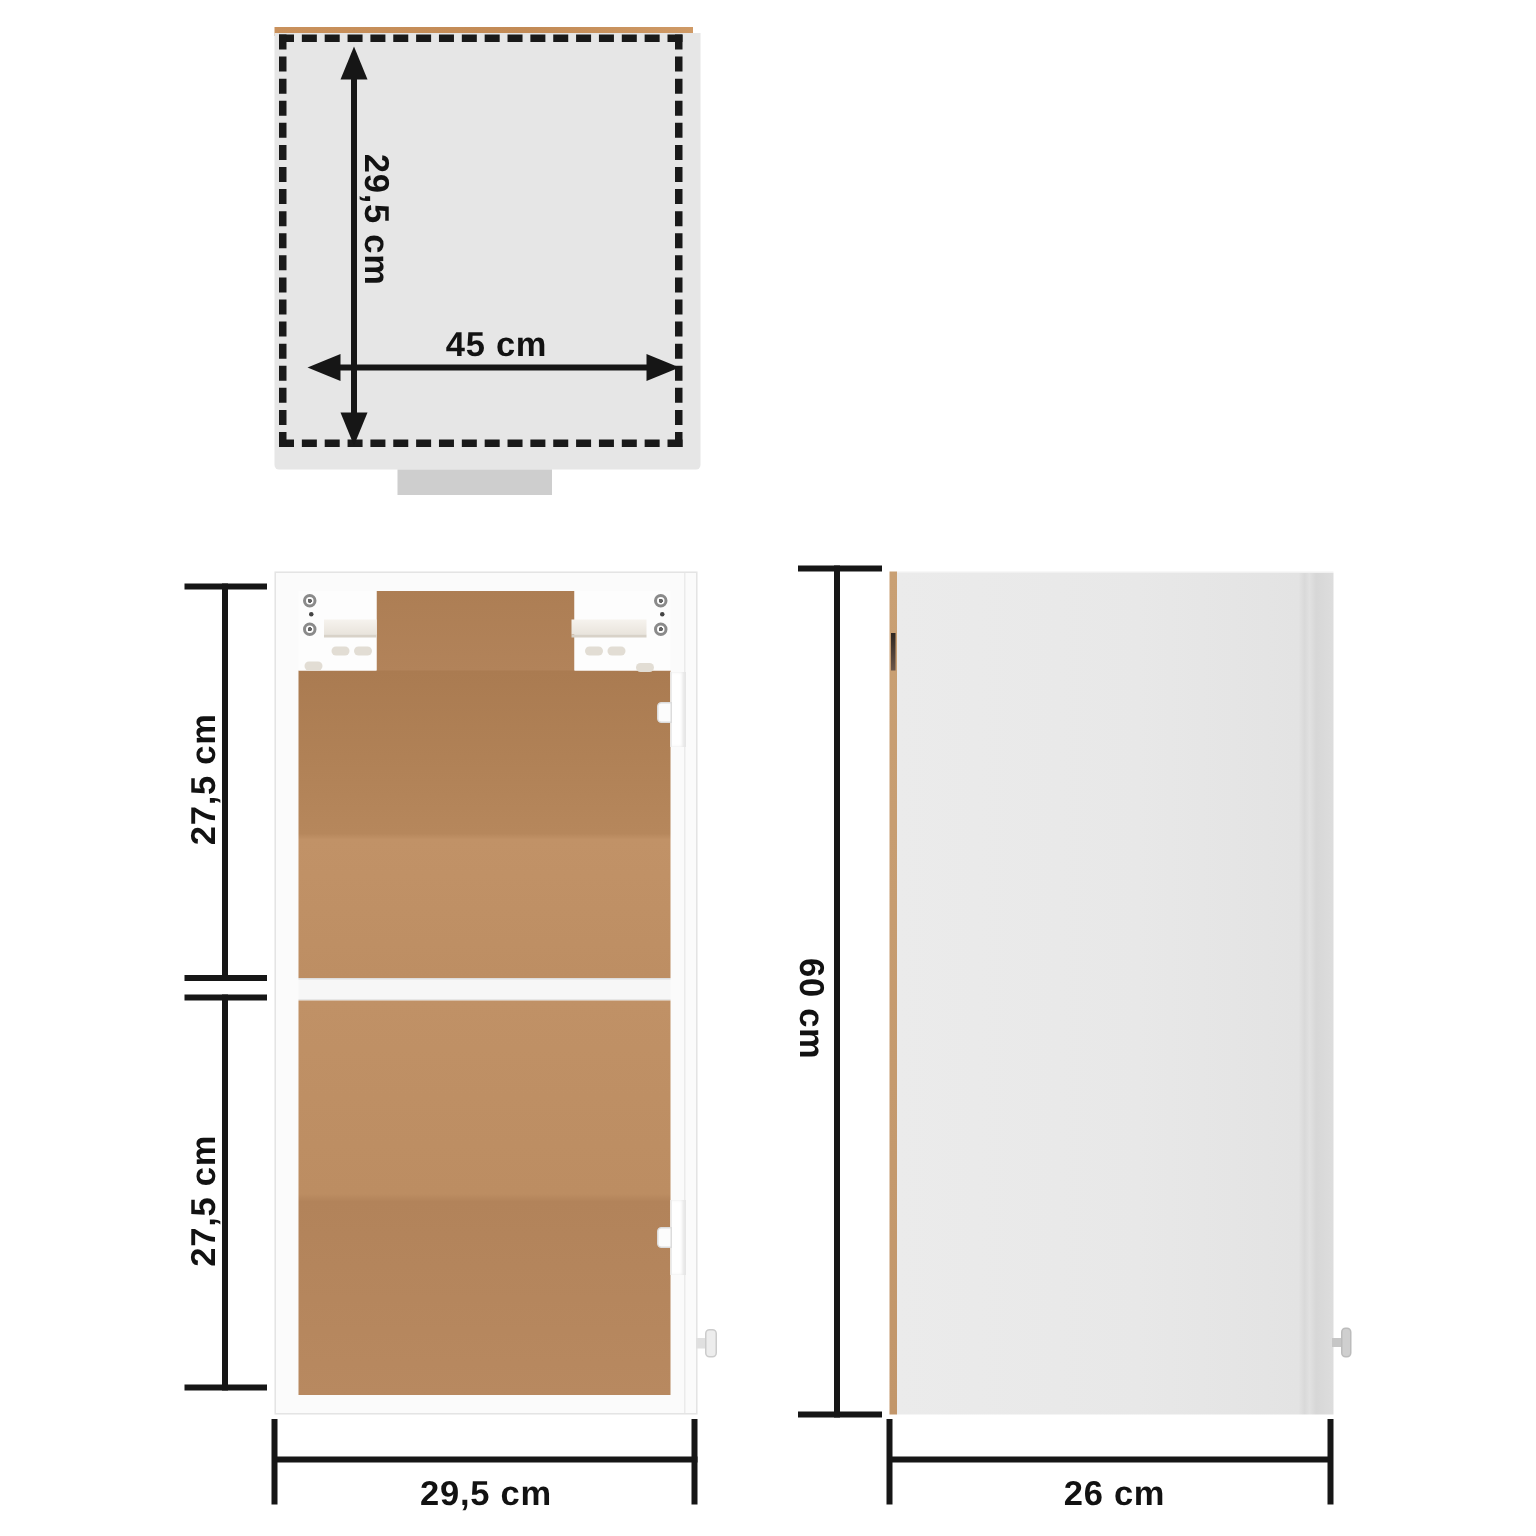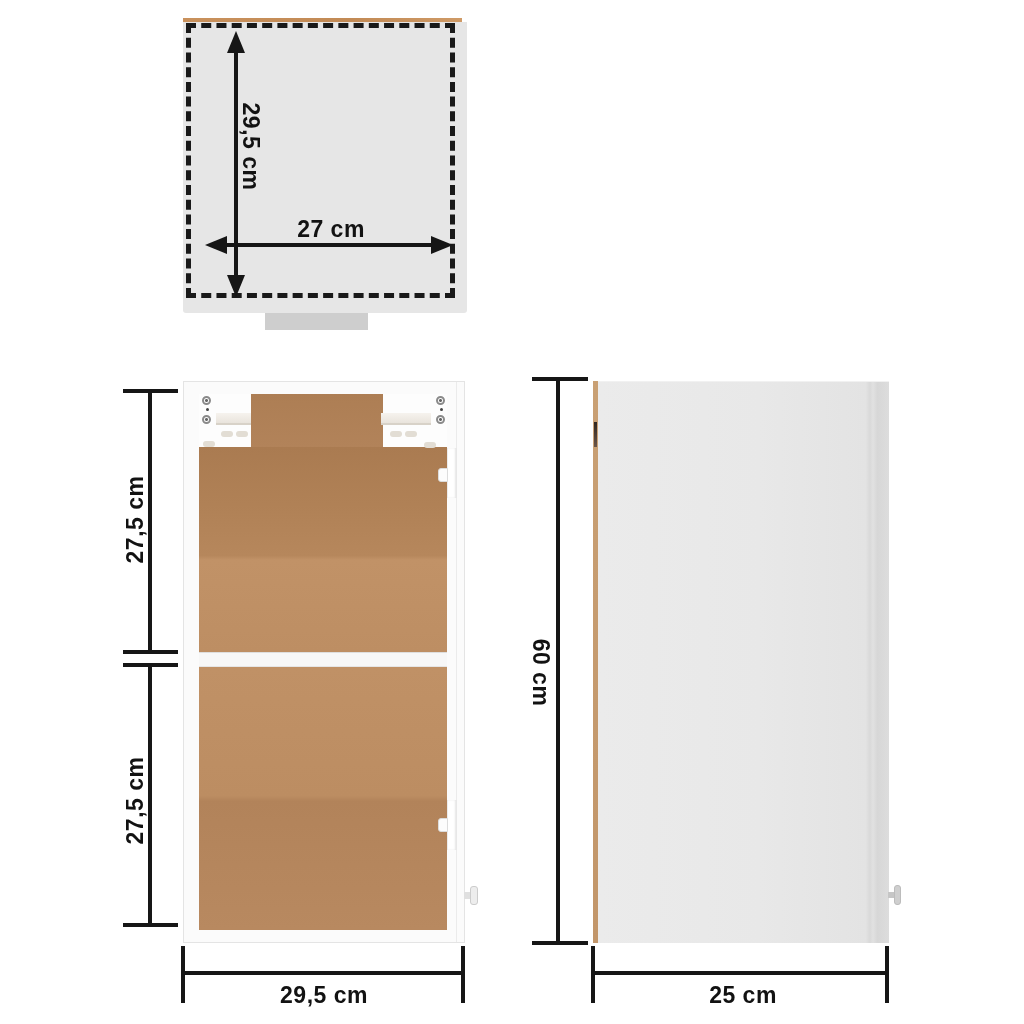--- a/index.html
+++ b/index.html
@@ -33,21 +33,21 @@
   <div class="tri" style="left:227px;top:31px;border-left:9px solid transparent;border-right:9px solid transparent;border-bottom:22px solid #161616;"></div>
   <div class="tri" style="left:227px;top:275px;border-left:9px solid transparent;border-right:9px solid transparent;border-top:22px solid #161616;"></div>
   <div class="lbl-anchor rot90" style="left:251px;top:146px;">
     <span>29,5 cm</span>
   </div>
 
   <div class="dimline" style="left:224px;top:243px;width:210px;height:4px;"></div>
   <div class="tri" style="left:205px;top:236px;border-top:9px solid transparent;border-bottom:9px solid transparent;border-right:22px solid #161616;"></div>
   <div class="tri" style="left:431px;top:236px;border-top:9px solid transparent;border-bottom:9px solid transparent;border-left:22px solid #161616;"></div>
   <div class="lbl-anchor" style="left:331px;top:229px;">
-    <span>27 cm</span>
+    <span>45 cm</span>
   </div>
 
   <div class="abs" style="left:183px;top:381px;width:282px;height:562px;background:#fbfbfb;border:1px solid #e4e4e4;box-sizing:border-box;"></div>
   <div class="abs" style="left:456px;top:382px;width:1px;height:560px;background:#ebebeb;"></div>
 
   <div class="abs" style="left:251px;top:394px;width:132px;height:54px;background:linear-gradient(180deg,#ad7e54,#b2835a);"></div>
   <div class="abs" style="left:199px;top:447px;width:248px;height:205px;background:linear-gradient(180deg,#aa7b51 0%,#b08156 28%,#b6875c 53%,#c19267 55%,#bd8e63 100%);"></div>
   <div class="abs" style="left:199px;top:652px;width:248px;height:15px;background:#f7f7f7;border-top:1px solid #dedede;border-bottom:1px solid #e6e6e6;box-sizing:border-box;"></div>
   <div class="abs" style="left:199px;top:667px;width:248px;height:263px;background:linear-gradient(180deg,#c09166 0%,#bc8d62 49%,#b2835a 51%,#b88960 100%);"></div>
 
@@ -108,16 +108,16 @@
   <div class="dimline" style="left:556px;top:377px;width:4px;height:568px;"></div>
   <div class="dimline" style="left:532px;top:941px;width:56px;height:4px;"></div>
   <div class="lbl-anchor rot90" style="left:541px;top:672px;">
     <span>60 cm</span>
   </div>
 
   <div class="dimline" style="left:591px;top:946px;width:4px;height:57px;"></div>
   <div class="dimline" style="left:593px;top:971px;width:294px;height:4px;"></div>
   <div class="dimline" style="left:885px;top:946px;width:4px;height:57px;"></div>
   <div class="lbl-anchor" style="left:743px;top:995px;">
-    <span>25 cm</span>
+    <span>26 cm</span>
   </div>
 
 </div>
 
 </body></html>

